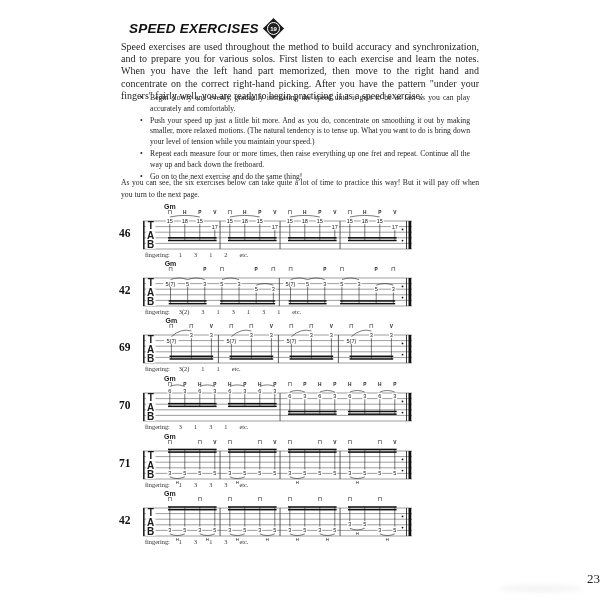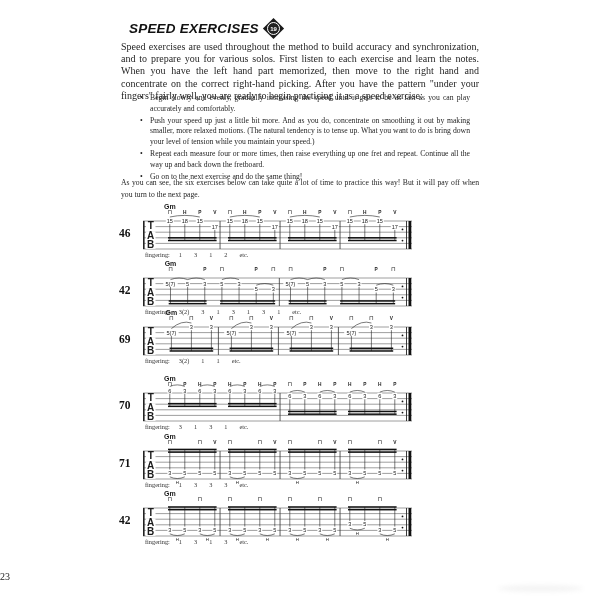--- a/index.html
+++ b/index.html
@@ -21,21 +21,21 @@
   .bullets .dot{width:10px;flex:none;}
   .bullets .bt{flex:1;text-align:justify;}
   .closing{position:absolute;left:121px;top:177px;width:358px;font-size:7.7px;
          line-height:12.2px;text-align:justify;}
   .exercise{position:absolute;left:119px;width:310px;height:60px;}
   .ex-num{position:absolute;left:0;top:25px;font-weight:bold;font-size:11.5px;color:#111;}
   .ex-svg{position:absolute;left:20px;top:0;}
   .fing{position:absolute;left:26px;top:49px;font-size:6.3px;color:#333;white-space:nowrap;}
   .fing .fl{margin-right:9px;}
   .fing .fv{margin-right:12px;}
-  .pageno{position:absolute;left:0;top:571px;width:600px;text-align:left;font-size:10px;color:#222;}
+  .pageno{position:absolute;left:0;top:571px;width:600px;text-align:right;font-size:13px;color:#222;}
   .smudge{position:absolute;left:498px;top:585px;width:85px;height:7px;border-radius:50%;
          background:#9a9a9a;opacity:.10;filter:blur(2px);}
   svg text{font-family:"Liberation Sans",sans-serif;fill:#1b1b1b;}
 </style>
 </head>
 <body>
 
 <div class="page">
   <div class="title-row">
     <span class="title">SPEED EXERCISES</span>
@@ -259,21 +259,21 @@
           <text x="117.19999999999999" y="12.3" font-size="4.8" text-anchor="middle" font-weight="bold">P</text>
           <text x="134.34285714285716" y="12.3" font-size="6" text-anchor="middle" font-weight="normal">⊓</text>
           <text x="151.4857142857143" y="12.3" font-size="6" text-anchor="middle" font-weight="normal">⊓</text>
           <text x="185.77142857142857" y="12.3" font-size="4.8" text-anchor="middle" font-weight="bold">P</text>
           <text x="202.9142857142857" y="12.3" font-size="6" text-anchor="middle" font-weight="normal">⊓</text>
           <text x="237.20000000000002" y="12.3" font-size="4.8" text-anchor="middle" font-weight="bold">P</text>
           <text x="254.34285714285716" y="12.3" font-size="6" text-anchor="middle" font-weight="normal">⊓</text>
         </svg>
         <div class="fing"><span class="fl">fingering:</span><span class="fv">3(2)</span><span class="fv">3</span><span class="fv">1</span><span class="fv">3</span><span class="fv">1</span><span class="fv">3</span><span class="fv">1</span><span class="fv">etc.</span></div>
       </div>
-      <div class="exercise" style="top: 308px;">
+      <div class="exercise" style="top: 316px;">
         <span class="ex-num">69</span>
         <svg width="282" height="54" viewBox="0 0 282 54" class="ex-svg">
           <line x1="4" y1="19" x2="273" y2="19" stroke="#6a6a6a" stroke-width="0.65"></line>
           <line x1="4" y1="24.6" x2="273" y2="24.6" stroke="#6a6a6a" stroke-width="0.65"></line>
           <line x1="4" y1="30.2" x2="273" y2="30.2" stroke="#6a6a6a" stroke-width="0.65"></line>
           <line x1="4" y1="35.8" x2="273" y2="35.8" stroke="#6a6a6a" stroke-width="0.65"></line>
           <line x1="4" y1="41.4" x2="273" y2="41.4" stroke="#6a6a6a" stroke-width="0.65"></line>
           <line x1="4" y1="47" x2="273" y2="47" stroke="#6a6a6a" stroke-width="0.65"></line>
           <rect x="4" y="19" width="1.6" height="28" fill="#222"></rect>
           <line x1="79.4" y1="19" x2="79.4" y2="47" stroke="#333" stroke-width="0.8"></line>

